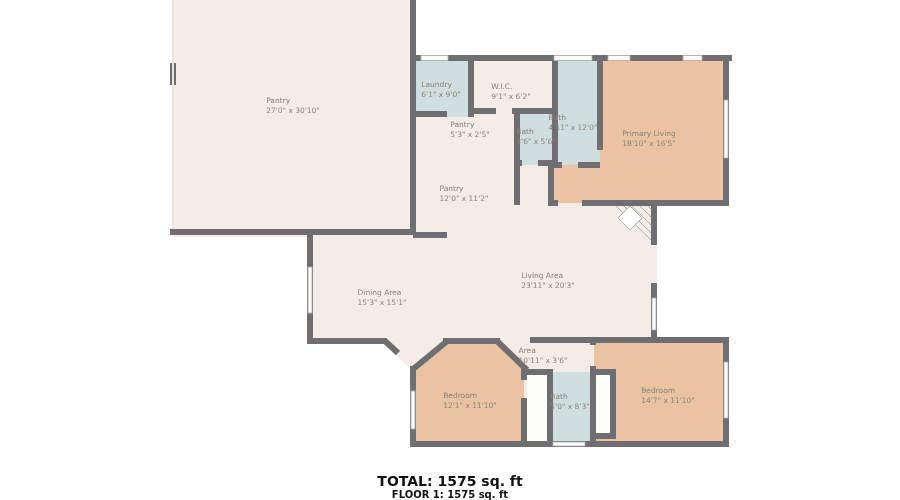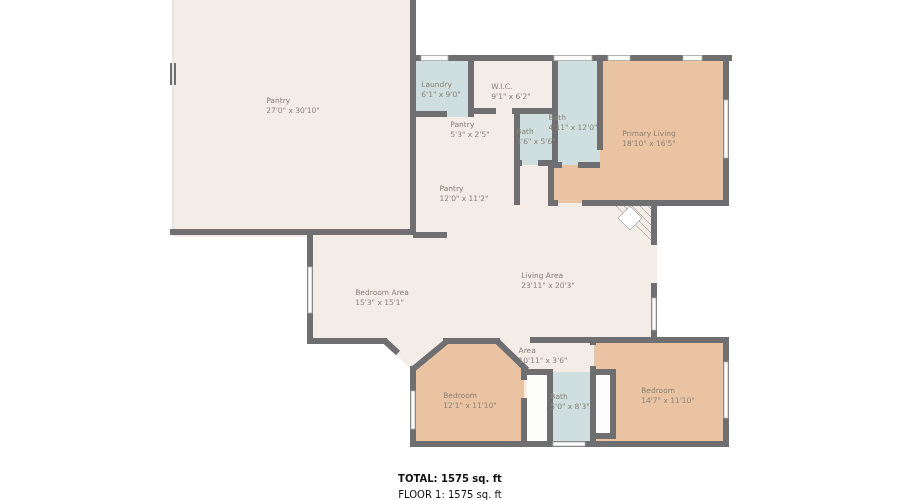--- a/index.html
+++ b/index.html
@@ -8,22 +8,22 @@
   svg{position:absolute;left:0;top:0;}
   .wall{fill:#6f6f71;}
   .wall-line{stroke:#6f6f71;stroke-width:6;}
   .win{fill:#fbfbfa;stroke:#b5b2ae;stroke-width:0.8;}
   .hatch{stroke:#b3b1ae;stroke-width:1;fill:none;}
   .room-label{position:absolute;transform:translateX(-50%);
               font-size:7.5px;line-height:1.35;color:#8a8377;white-space:nowrap;}
   .room-label .nm,.room-label .dm{display:block;}
   .footer{position:absolute;left:450px;transform:translateX(-50%);text-align:center;
           color:#111111;white-space:nowrap;}
-  #footer-total{top:473px;font-size:10px;font-weight:bold;}
-  #footer-floor{top:489px;font-size:10px;font-weight:normal;}
+  #footer-total{top:473px;font-size:14px;font-weight:bold;}
+  #footer-floor{top:489px;font-size:10px;font-weight:bold;}
 </style>
 </head>
 <body>
 
 <div id="stage">
 
   <svg width="900" height="500" viewBox="0 0 900 500">
 
     <g>
       <polygon fill="#f4ece6" points="173,0 413,0 413,58 729,58 729,203 657,203 657,337 726,337 726,447 413,447 413,371 384,344 307,344 307,237 173,237"></polygon>
@@ -151,21 +151,21 @@
     </div>
   <div class="room-label" style="left:649px;top:129px">
       <span class="nm">Primary Living</span>
       <span class="dm">18'10" x 16'5"</span>
     </div>
   <div class="room-label" style="left:464px;top:184px">
       <span class="nm">Pantry</span>
       <span class="dm">12'0" x 11'2"</span>
     </div>
   <div class="room-label" style="left:382px;top:288px">
-      <span class="nm">Bedroom Area</span>
+      <span class="nm">Dining Area</span>
       <span class="dm">15'3" x 15'1"</span>
     </div>
   <div class="room-label" style="left:548px;top:271px">
       <span class="nm">Living Area</span>
       <span class="dm">23'11" x 20'3"</span>
     </div>
   <div class="room-label" style="left:543px;top:346px">
       <span class="nm">Area</span>
       <span class="dm">10'11" x 3'6"</span>
     </div>

